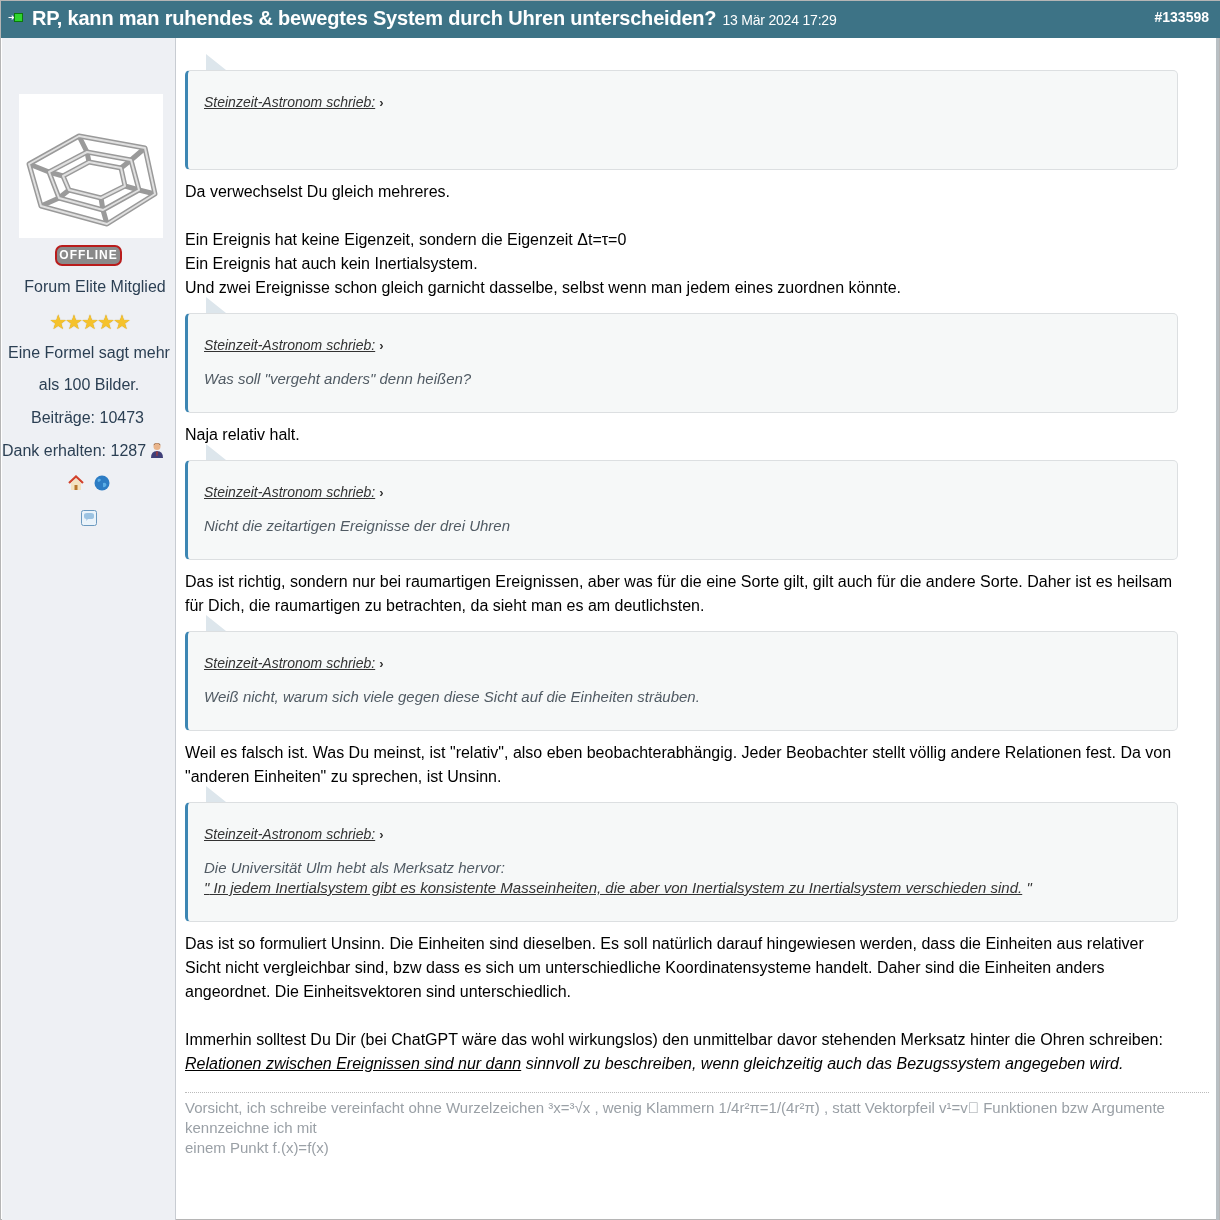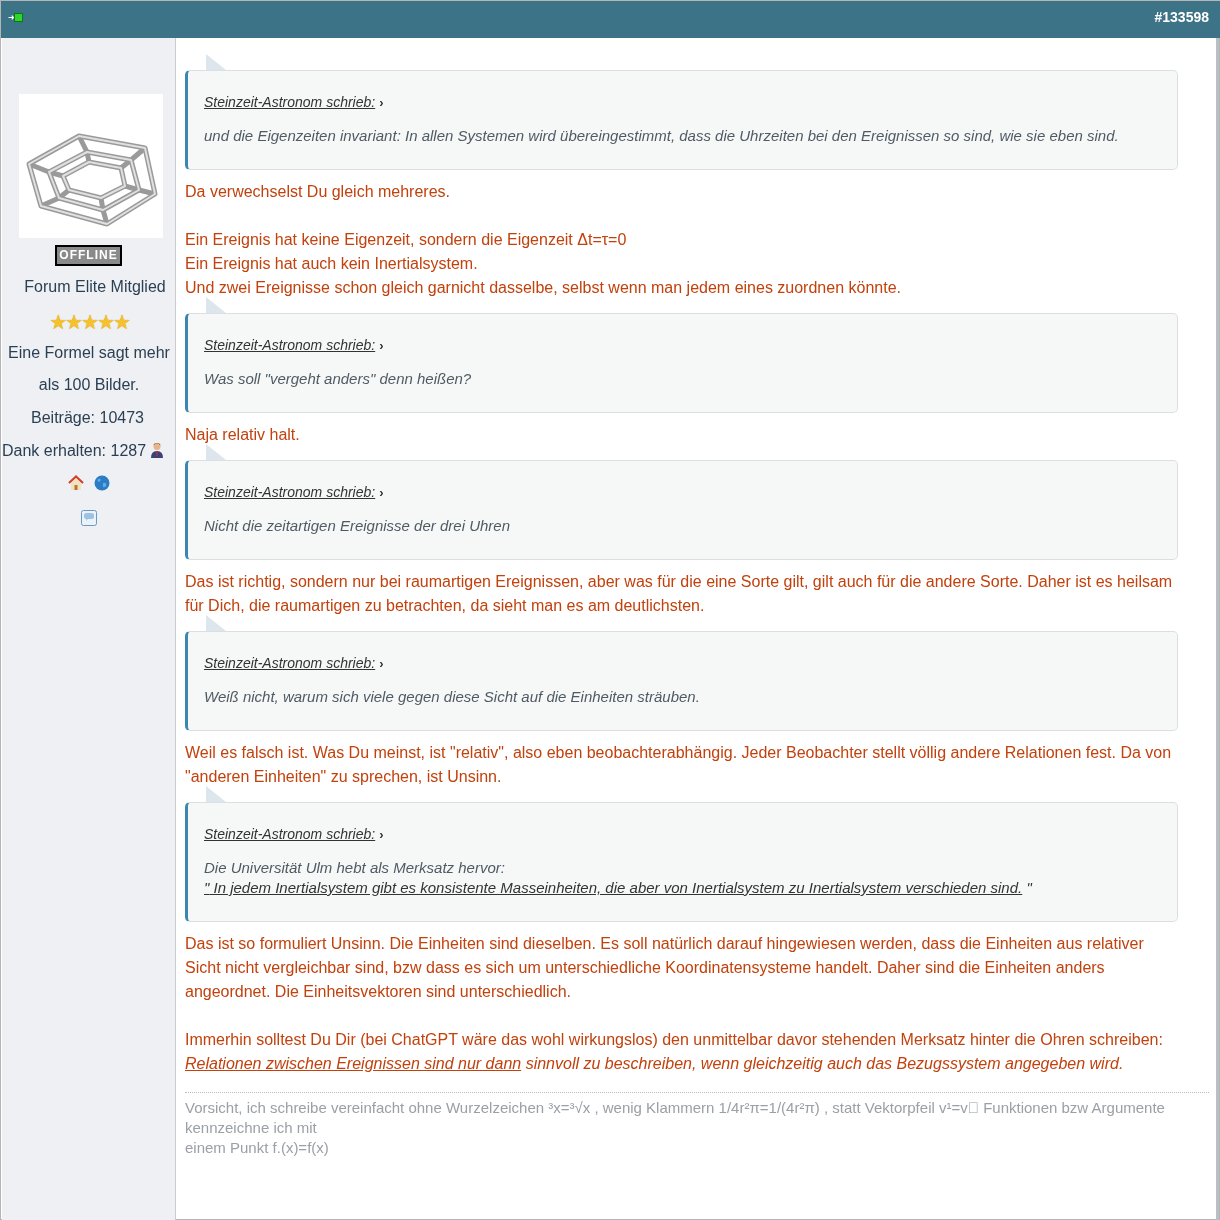--- a/index.html
+++ b/index.html
@@ -12,60 +12,61 @@
   .header .marker { position: absolute; left: 7px; top: 11px; width: 16px; height: 12px; }
   .header .marker .arrow { position: absolute; left: 0; top: 3px; font-size: 8px; color: #fff; line-height: 6px; }
   .header .marker .sq { position: absolute; left: 6px; top: 1px; width: 9px; height: 9px; background: #2fd52f; border: 1px solid #0a7a0a; }
   .header .title { position: absolute; left: 31px; top: 6px; font-size: 20px; font-weight: bold; letter-spacing: -0.2px; white-space: nowrap; }
   .header .date { font-size: 14px; font-weight: normal; margin-left: 6px; }
   .header .postnum { position: absolute; right: 12px; top: 8px; font-size: 14px; font-weight: bold; }
 
   .sidebar { position: absolute; left: 1px; top: 37px; width: 174px; height: 1182px; background: #eef0f4; border-right: 1px solid #c8ccd2; text-align: center; }
   .sidebar .username { position: absolute; left: 0; width: 174px; top: 28px; font-size: 18px; color: #5a87b4; margin-top: 40px; }
   .sidebar .avatar { position: absolute; left: 17px; top: 56px; width: 144px; height: 144px; background: #fff; }
-  .sidebar .status { position: absolute; left: 53px; top: 207px; width: 67px; height: 21px; background: #8a8a8a; border: 2px solid #000000; color: #fff; font-size: 12px; font-weight: bold; letter-spacing: 1px; line-height: 17px; border-radius: 0; }
+  .sidebar .status { position: absolute; left: 53px; top: 207px; width: 67px; height: 21px; background: #8a8a8a; border: 2px solid #b91c1c; color: #fff; font-size: 12px; font-weight: bold; letter-spacing: 1px; line-height: 17px; border-radius: 7px; }
   .sidebar .rank { position: absolute; left: 0; width: 174px; top: 240px; font-size: 16px; padding-left: 12px; }
   .sidebar .stars { position: absolute; left: 0; width: 174px; top: 272px; font-size: 20px; color: #f5c22c; letter-spacing: -2px; text-shadow: 0 0 1px #b98a10; }
   .sidebar .motto1 { position: absolute; left: 0; width: 174px; top: 306px; font-size: 16px; }
   .sidebar .motto2 { position: absolute; left: 0; width: 174px; top: 338px; font-size: 16px; }
   .sidebar .posts { position: absolute; left: 0; width: 171px; top: 371px; font-size: 16px; }
   .sidebar .thanks { position: absolute; left: 0; width: 156px; top: 404px; font-size: 16px; white-space: nowrap; }
   .sidebar .thanks .person { display: inline-block; width: 14px; height: 16px; vertical-align: -2px; margin-left: 4px; }
   .sidebar .links { position: absolute; left: 0; width: 174px; top: 437px; height: 18px; }
   .sidebar .links span { display: inline-block; width: 16px; height: 16px; margin: 0 3px; }
   .sidebar .pm { position: absolute; left: 79px; top: 472px; width: 16px; height: 16px; }
 
   .content { position: absolute; left: 184px; top: 37px; width: 1000px; }
   .quote { position: absolute; left: 0; width: 993px; background: #f6f8f8; border: 1px solid #dcdfe1; border-left: 3px solid #3d86b3; border-radius: 5px; }
   .quote::before { content: ""; position: absolute; left: 18px; top: -17px; width: 0; height: 0; border-left: 20px solid #dde6ec; border-top: 16px solid transparent; }
   .quote .qhead { position: absolute; left: 16px; top: 23px; font-size: 14px; font-style: italic; text-decoration: underline; color: #333; white-space: nowrap; }
   .quote .qhead .chev { font-style: normal; text-decoration: none; display: inline-block; font-weight: bold; margin-left: 4px; font-size: 13px; }
   .quote .qtext { position: absolute; left: 16px; top: 56px; font-size: 15px; font-style: italic; color: #505a63; white-space: nowrap; }
   .quote .qtext2 { position: absolute; left: 16px; top: 76px; font-size: 15px; font-style: italic; color: #333; white-space: nowrap; }
   .quote .qtext2 u { text-decoration: underline; }
 
-  .p { position: absolute; left: 0; font-size: 16px; line-height: 24px; color: #c2410c; white-space: nowrap; }
+  .p { position: absolute; left: 0; font-size: 16px; line-height: 24px; color: #000000; white-space: nowrap; }
   .p i { font-style: italic; }
   .p u { text-decoration: underline; }
 
   .sig-sep { position: absolute; left: 184px; top: 1091px; width: 1024px; border-top: 1px dotted #bbb; }
   .sig { position: absolute; left: 184px; top: 1097px; width: 1000px; font-size: 15px; line-height: 20px; color: #9aa0a6; }
 
   .rightedge { position: absolute; right: 0; top: 37px; width: 3px; height: 1183px; background: #b9c0c4; }
 </style>
 </head>
 <body>
 
 <div class="frame">
 
   <div class="header">
     <span class="marker">
       <span class="arrow">➜</span>
         <span class="sq"></span>
     </span>
+    <span class="title"><span>RP, kann man ruhendes &amp; bewegtes System durch Uhren unterscheiden?</span><span class="date">13 Mär 2024 17:29</span></span>
     <span class="postnum">#133598</span>
   </div>
 
   <div class="sidebar">
     <div class="username">Rainer Raisch</div>
     <div class="avatar">
       <svg width="144" height="144" viewBox="0 0 144 144">
         <g fill="none" stroke="#9a9a9a" stroke-width="5" stroke-linejoin="round">
           <path d="M10 70 L60 42 L126 54 L136 100 L88 130 L22 112 Z"></path>
           <path d="M30 78 L68 58 L112 66 L120 96 L84 116 L40 104 Z"></path>
@@ -116,21 +117,20 @@
           <rect x="0.5" y="0.5" width="15" height="15" rx="2" fill="#eaf3fa" stroke="#6b99bf"></rect>
           <path d="M3 5 Q3 3 6 3 L10 3 Q13 3 13 5 L13 7 Q13 9 10 9 L7 9 L5 11 L5.5 9 Q3 9 3 7 Z" fill="#9cc3e2"></path>
         </svg>
     </div>
   </div>
 
   <div class="content">
 
     <div class="quote" style="top:32px;height:100px;">
       <div class="qhead"><span>Steinzeit-Astronom schrieb:</span><span class="chev">›</span></div>
-      <div class="qtext">und die Eigenzeiten invariant: In allen Systemen wird übereingestimmt, dass die Uhrzeiten bei den Ereignissen so sind, wie sie eben sind.</div>
     </div>
 
     <div class="p" style="top:142px;">Da verwechselst Du gleich mehreres.</div>
     <div class="p" style="top:190px;">Ein Ereignis hat keine Eigenzeit, sondern die Eigenzeit Δt=τ=0</div>
     <div class="p" style="top:214px;">Ein Ereignis hat auch kein Inertialsystem.</div>
     <div class="p" style="top:238px;">Und zwei Ereignisse schon gleich garnicht dasselbe, selbst wenn man jedem eines zuordnen könnte.</div>
 
     <div class="quote" style="top:275px;height:100px;">
       <div class="qhead"><span>Steinzeit-Astronom schrieb:</span><span class="chev">›</span></div>
       <div class="qtext">Was soll "vergeht anders" denn heißen?</div>

